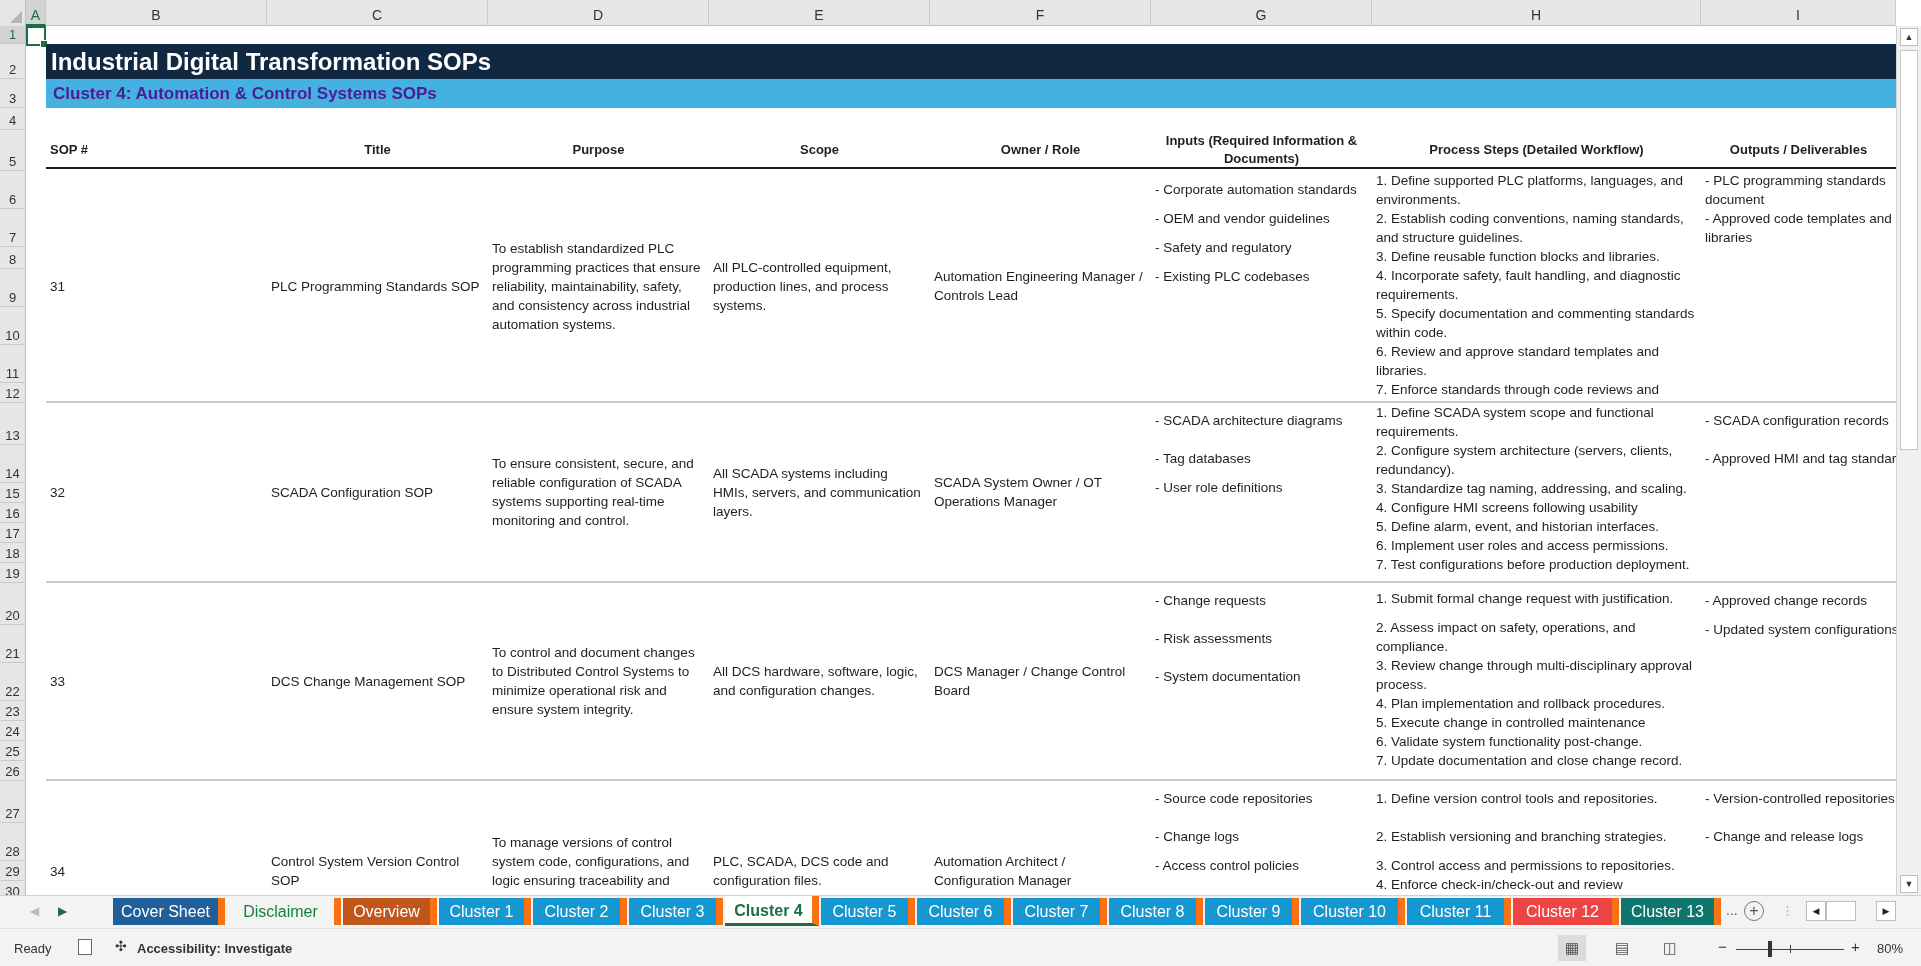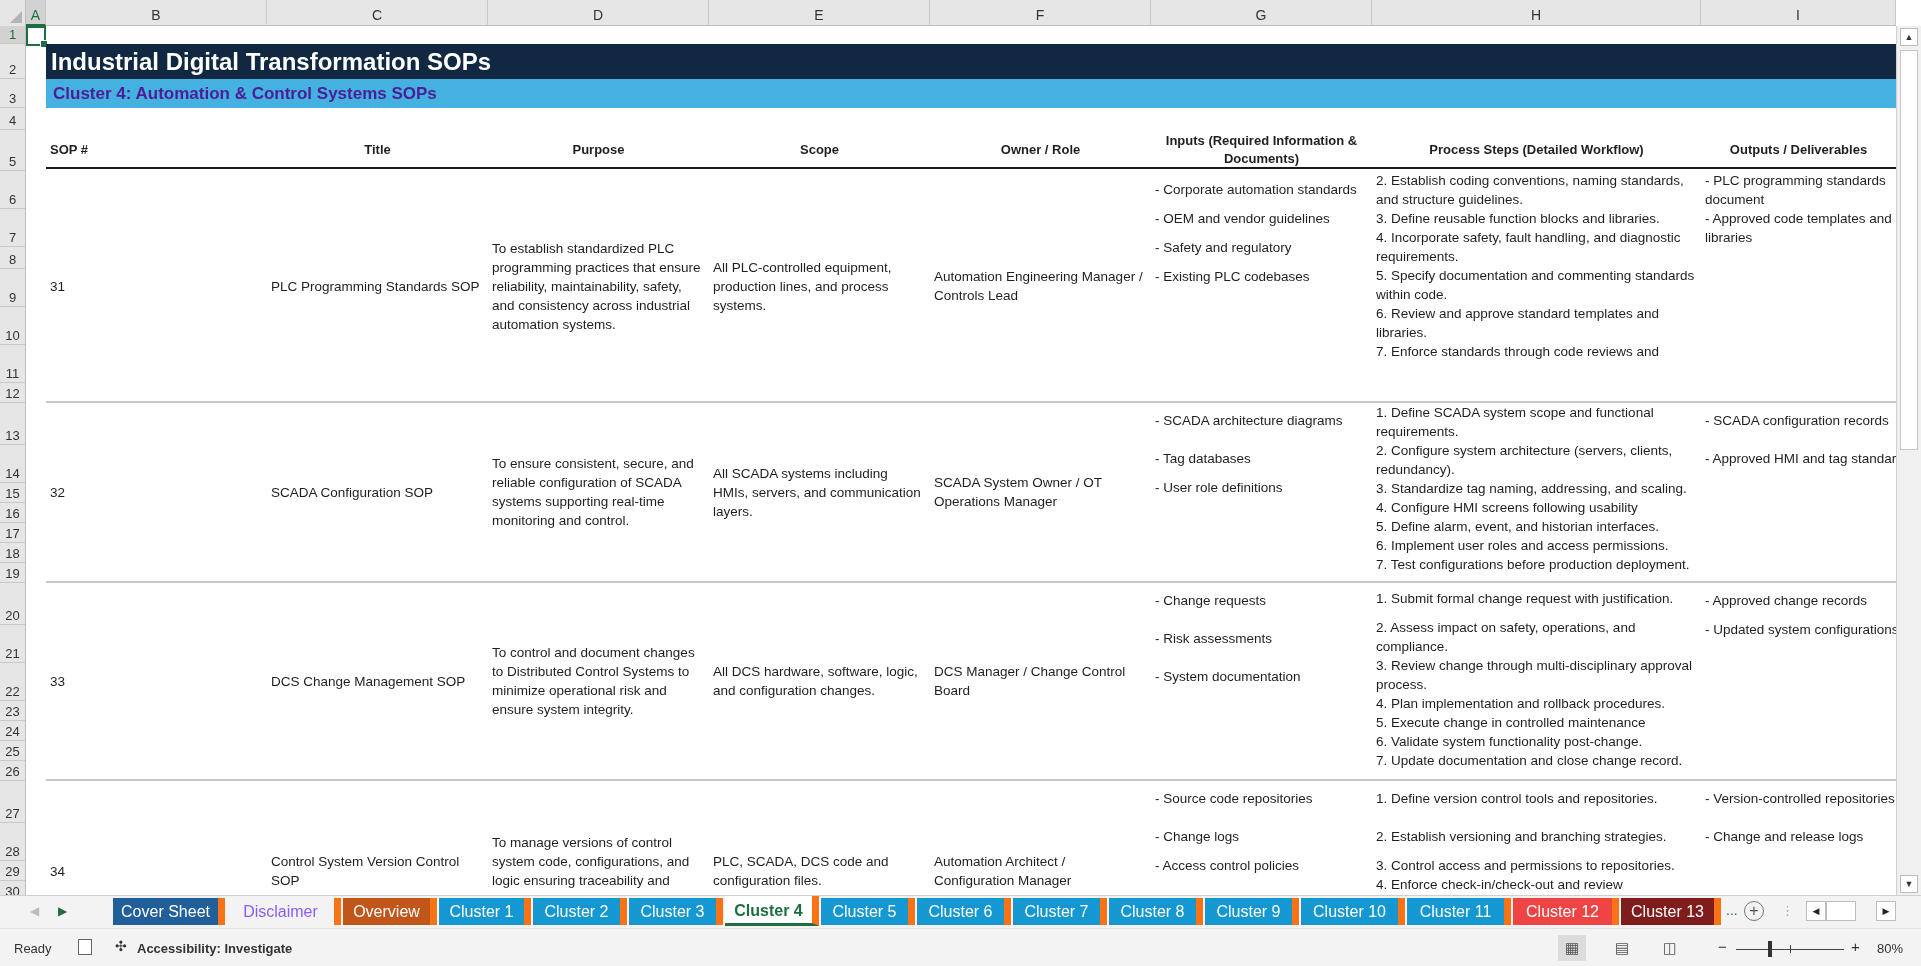--- a/index.html
+++ b/index.html
@@ -42,21 +42,21 @@
   .vscroll { position: absolute; right: 0; top: 26px; width: 25px; height: 869px; background: #f0f0f0; border-left: 1px solid #d0d0d0; }
   .vs-up, .vs-down { position: absolute; left: 3px; width: 18px; height: 18px; background: #fff; border: 1px solid #bdbdbd; display: flex; align-items: center; justify-content: center; font-size: 9px; color: #333; }
   .vs-up { top: 2px; } .vs-down { bottom: 2px; }
   .vs-thumb { position: absolute; left: 3px; top: 24px; width: 18px; height: 400px; background: #fff; border: 1px solid #c6c6c6; }
 
   
   .tabbar { position: absolute; left: 0; top: 895px; width: 1921px; height: 33px; background: #f3f3f3; border-top: 1px solid #d0d0d0; }
   .nav-arrow { position: absolute; top: 8px; font-size: 12px; color: #bbb; }
   .nav-arrow.active { color: #1e6e42; }
   .tab { position: absolute; top: 2px; height: 27px; font-size: 16px; line-height: 27px; text-align: center; color: #fff; border-right: 7px solid #f97316; }
-  .tab.plain { color: #8b5cf6; background: transparent; }
+  .tab.plain { color: #15803d; background: transparent; }
   .tab.active { background: #fff; color: #1e6e42; font-weight: bold; border-bottom: 3px solid #1e6e42; height: 30px; top: 0; line-height: 30px; }
   .tab-more { position: absolute; top: 6px; font-size: 14px; color: #1e6e42; }
   .add-sheet { position: absolute; top: 5px; width: 20px; height: 20px; border: 1px solid #777; border-radius: 50%; text-align: center; line-height: 18px; font-size: 16px; color: #555; }
   .hsplit { position: absolute; top: 7px; font-size: 13px; color: #aaa; }
   .hscroll { position: absolute; top: 5px; height: 20px; background: #fff; border: 1px solid #bdbdbd; }
   .hs-btn { position: absolute; top: 5px; width: 20px; height: 20px; border: 1px solid #bdbdbd; background: #fff; font-size: 9px; line-height: 18px; text-align: center; color: #222; }
 
   
   .statusbar { position: absolute; left: 0; top: 928px; width: 1921px; height: 38px; background: #f3f3f3; border-top: 1px solid #e0e0e0; font-size: 13px; color: #333; }
   .sb-ready { position: absolute; left: 14px; top: 12px; }
@@ -153,20 +153,21 @@
     <div class="cell top" style="left:1105px;width:221px;padding-top:9px;">
       <div class="list inputs">
         <span class="item">- Corporate automation standards</span>
         <span class="item">- OEM and vendor guidelines</span>
         <span class="item">- Safety and regulatory</span>
         <span class="item">- Existing PLC codebases</span>
       </div>
     </div>
     <div class="cell top" style="left:1326px;width:329px;padding-top:0;">
       <div class="list steps">
+        <span class="item">1. Define supported PLC platforms, languages, and environments.</span>
         <span class="item">2. Establish coding conventions, naming standards, and structure guidelines.</span>
         <span class="item">3. Define reusable function blocks and libraries.</span>
         <span class="item">4. Incorporate safety, fault handling, and diagnostic requirements.</span>
         <span class="item">5. Specify documentation and commenting standards within code.</span>
         <span class="item">6. Review and approve standard templates and libraries.</span>
         <span class="item">7. Enforce standards through code reviews and</span>
       </div>
     </div>
     <div class="cell top" style="left:1655px;width:195px;padding-top:0;">
       <div class="list outputs">
@@ -309,21 +310,21 @@
   <div class="tab" style="left:629px;width:94px;background:#1597d2;">Cluster 3</div>
   <div class="tab active" style="left:725px;width:94px;">Cluster 4</div>
   <div class="tab" style="left:821px;width:94px;background:#1597d2;">Cluster 5</div>
   <div class="tab" style="left:917px;width:94px;background:#1597d2;">Cluster 6</div>
   <div class="tab" style="left:1013px;width:94px;background:#1597d2;">Cluster 7</div>
   <div class="tab" style="left:1109px;width:94px;background:#1597d2;">Cluster 8</div>
   <div class="tab" style="left:1205px;width:94px;background:#1597d2;">Cluster 9</div>
   <div class="tab" style="left:1301px;width:104px;background:#1597d2;">Cluster 10</div>
   <div class="tab" style="left:1407px;width:104px;background:#1597d2;">Cluster 11</div>
   <div class="tab" style="left:1513px;width:106px;background:#ef4444;">Cluster 12</div>
-  <div class="tab" style="left:1621px;width:100px;background:#7f1d1d;">Cluster 13</div>
+  <div class="tab" style="left:1621px;width:100px;background:#0f766e;">Cluster 13</div>
   <span class="tab-more" style="left:1726px;">...</span>
   <span class="add-sheet" style="left:1744px;">+</span>
   <span class="hsplit" style="left:1781px;">⋮</span>
   <span class="hs-btn" style="left:1806px;">◀</span>
   <div class="hscroll" style="left:1826px;width:30px;"></div>
   <span class="hs-btn" style="left:1876px;">▶</span>
 </div>
 
 <div class="statusbar">
   <span class="sb-ready">Ready</span>

